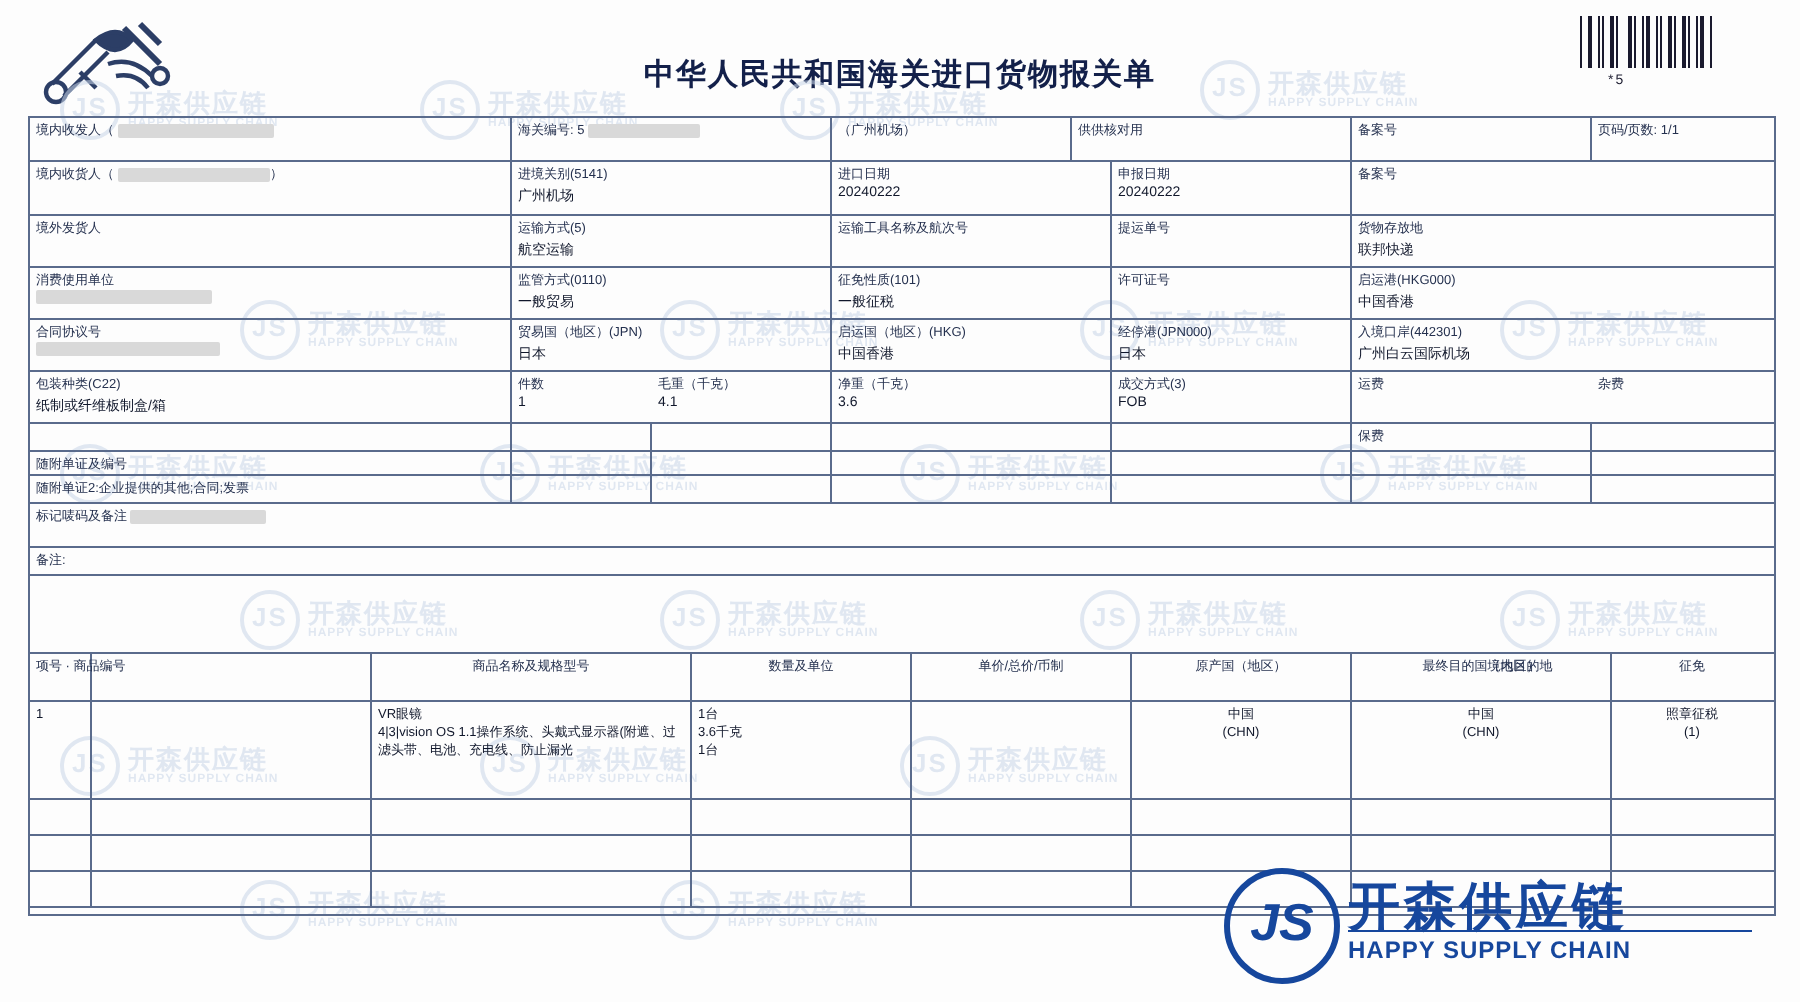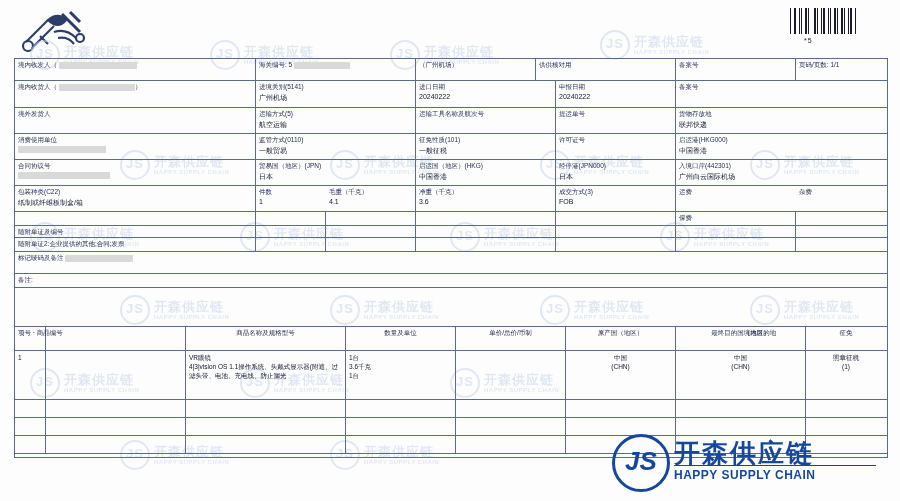--- a/index.html
+++ b/index.html
@@ -75,20 +75,21 @@
       <path d="M30 12 q10 -8 18 0 q-8 10 -18 0 z" fill="#2c3e66"></path>
       <path d="M44 6 l18 18" stroke-width="3"></path>
       <path d="M52 4 l10 10" stroke-width="3"></path>
       <path d="M36 24 q12 -4 22 6"></path>
       <path d="M40 30 q10 -2 16 6"></path>
       <circle cx="62" cy="30" r="4"></circle>
       <path d="M22 28 l8 8"></path>
     </g>
   </svg>
 
+  <div class="doc-title">中华人民共和国海关进口货物报关单</div>
 
   <div class="barcode">
     <span></span><span class="g"></span><span class="w"></span><span class="g"></span><span></span><span></span><span class="g"></span><span class="w"></span><span></span><span class="g"></span><span class="g"></span><span class="w"></span><span></span><span class="g"></span><span></span><span class="w"></span><span class="g"></span><span></span><span></span><span class="g"></span><span class="w"></span><span></span><span class="g"></span><span class="w"></span><span></span><span class="g"></span><span></span><span class="w"></span><span class="g"></span><span></span>
   </div>
   <div class="barcode-no">*5</div>
 
   <div class="wm" style="left:30px;top:40px;"><span class="ring">JS</span><span class="tw"><b>开森供应链</b><i>HAPPY SUPPLY CHAIN</i></span></div>
   <div class="wm" style="left:210px;top:40px;"><span class="ring">JS</span><span class="tw"><b>开森供应链</b><i>HAPPY SUPPLY CHAIN</i></span></div>
   <div class="wm" style="left:390px;top:40px;"><span class="ring">JS</span><span class="tw"><b>开森供应链</b><i>HAPPY SUPPLY CHAIN</i></span></div>
   <div class="wm" style="left:600px;top:30px;"><span class="ring">JS</span><span class="tw"><b>开森供应链</b><i>HAPPY SUPPLY CHAIN</i></span></div>

